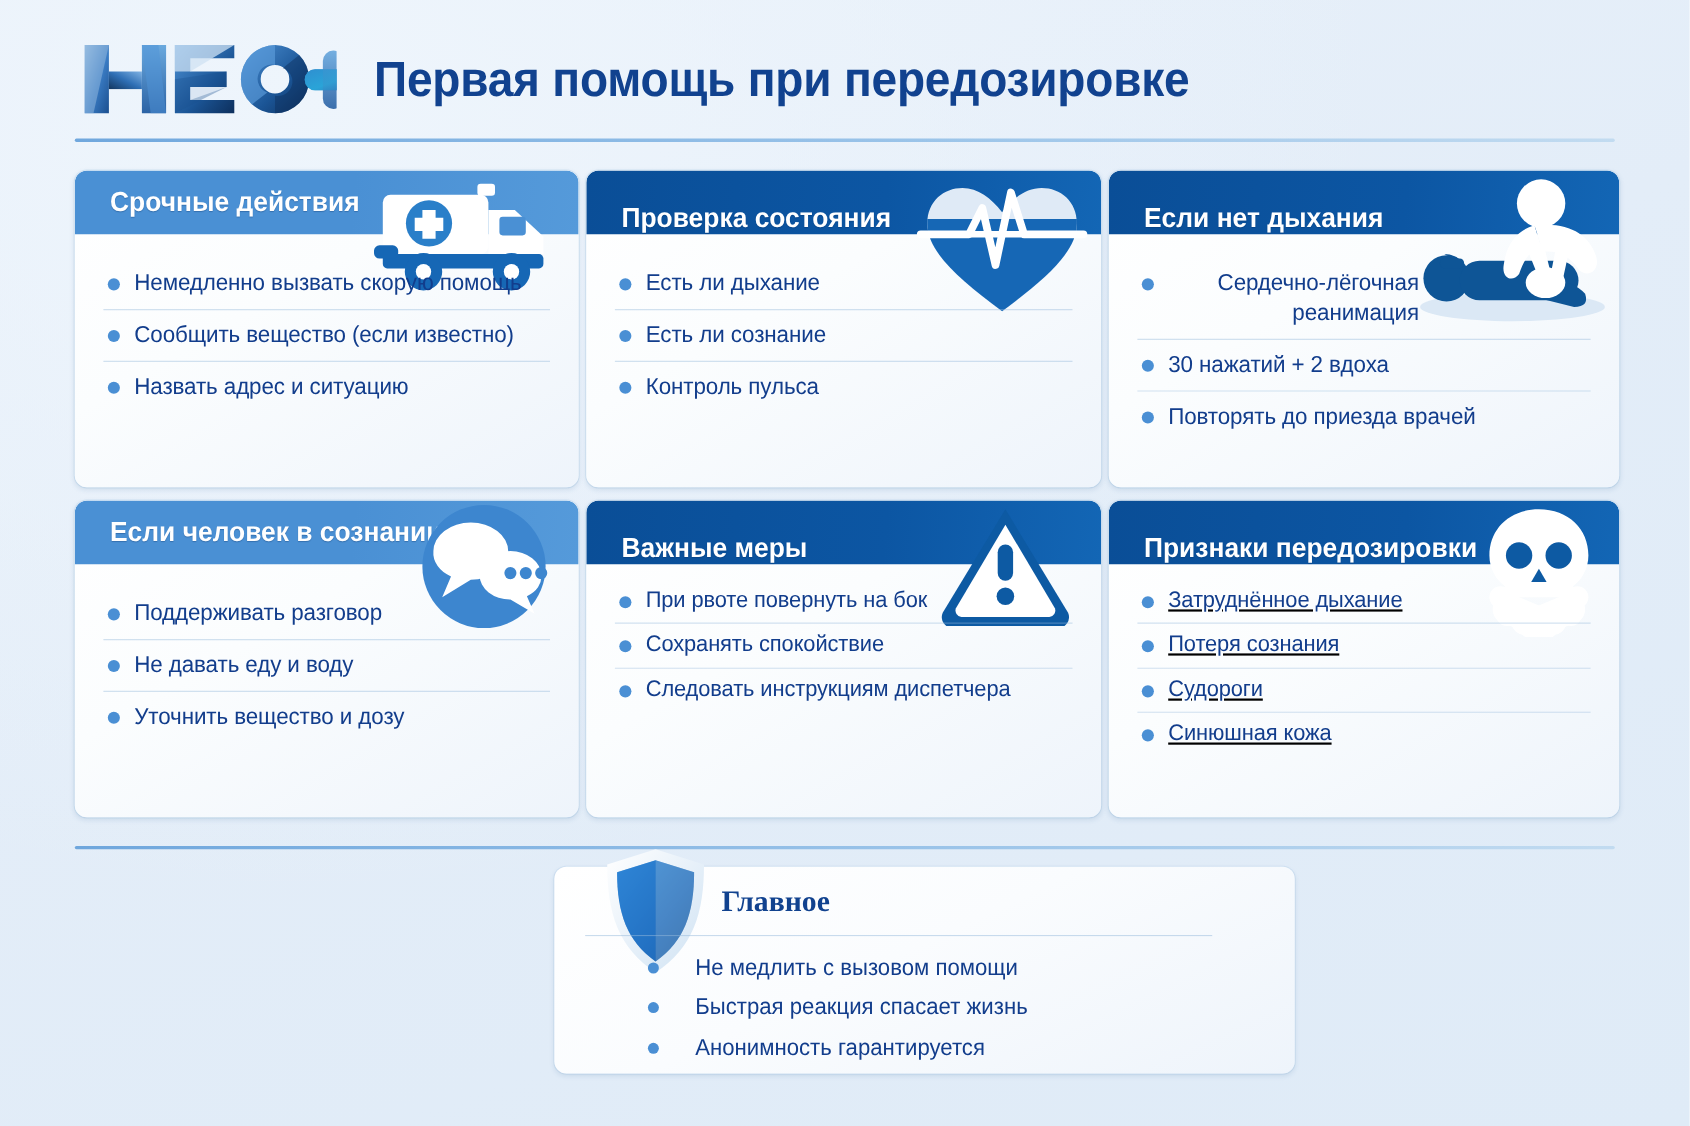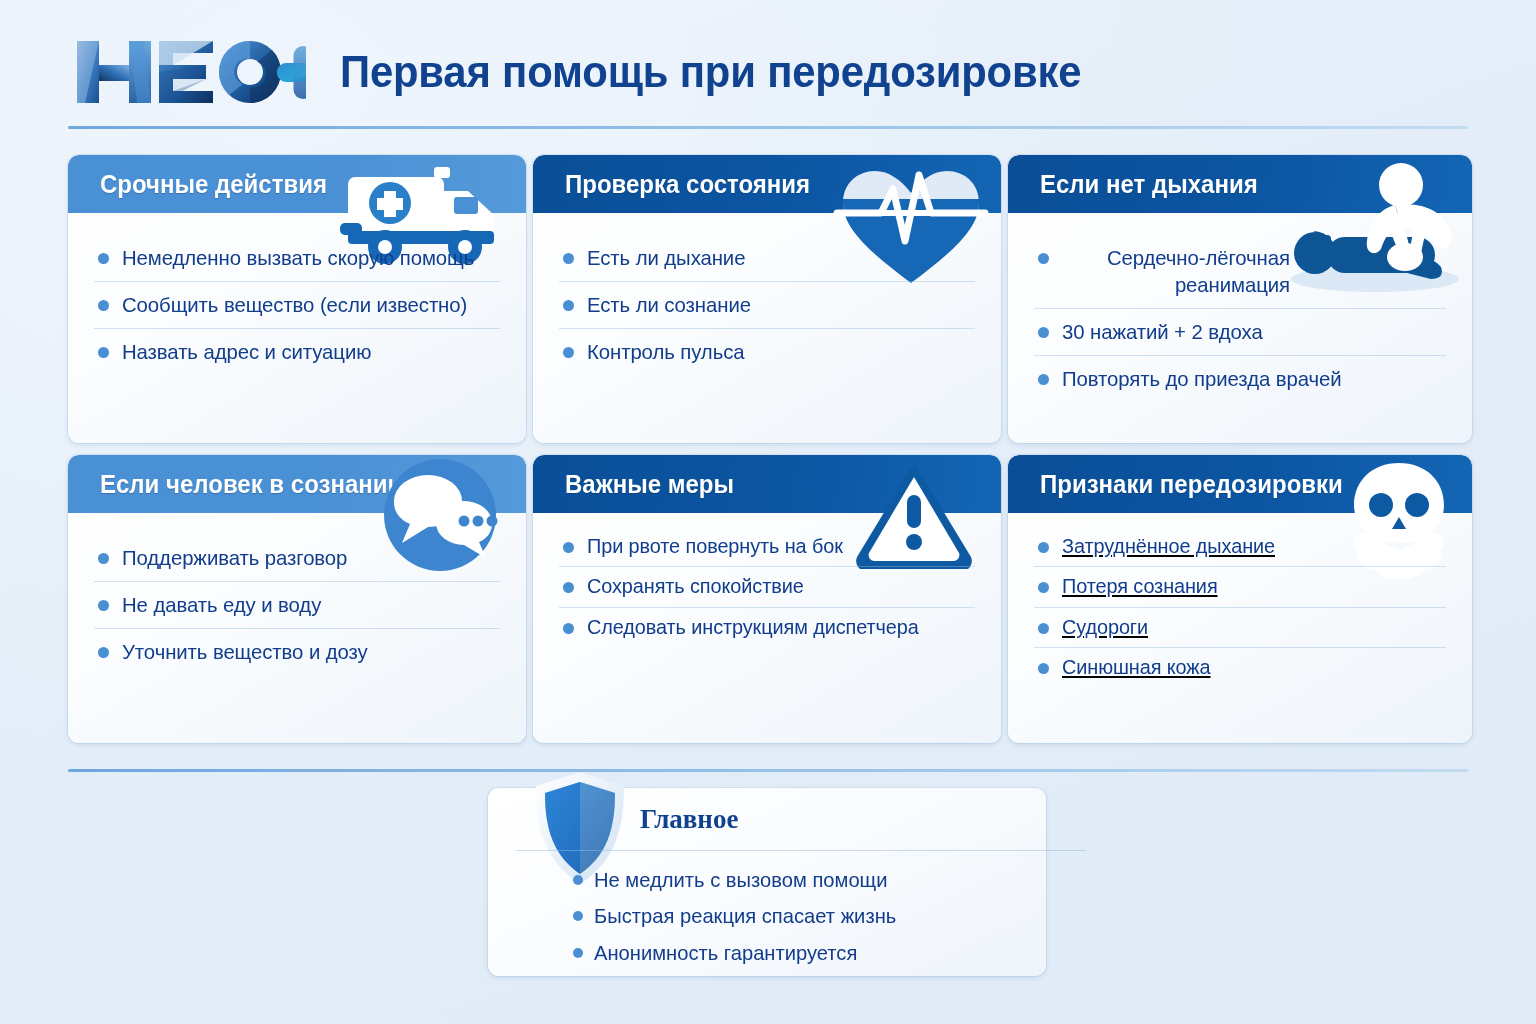--- a/index.html
+++ b/index.html
@@ -89,20 +89,21 @@
     display: flex;
     align-items: center;
     padding-left: 32px;
     border-radius: 11px 11px 0 0;
   }
   .card-header.light {
     background: linear-gradient(95deg,#4a90d4 0%, #4a90d4 55%, #559ada 100%);
   }
   .card-header.dark {
     background: linear-gradient(95deg,#0a4e97 0%, #0c56a3 58%, #1366b5 100%);
+    align-items: flex-end;
   }
   .card-title {
     font-size: 25px;
     font-weight: bold;
     color: #ffffff;
     white-space: nowrap;
     text-shadow: 0 1px 1px rgba(0,40,90,.30);
     transform: scaleX(0.96);
     transform-origin: left center;
   }
@@ -149,22 +150,22 @@
     transform-origin: left center;
   }
 
   
   .card.dense .bullet-row { padding: 6px 0 7px 0; }
   .card.dense .bullet-text { font-size: 20.5px; }
 
   
   .summary {
     position: absolute;
-    left: 488px; top: 788px;
-    width: 558px;
+    left: 504px; top: 788px;
+    width: 673px;
     height: 188px;
     border-radius: 11px;
     background: linear-gradient(155deg,#ffffff 0%, #fafcfe 45%, #eef4fb 100%);
     box-shadow: 0 2px 5px rgba(40,90,150,.13), 0 0 0 1px rgba(175,205,232,.30);
   }
 
   .summary-shield {
     position: absolute;
     left: 44px; top: -18px;
     width: 96px; height: 116px;
@@ -189,20 +190,21 @@
 
   .summary-list {
     position: absolute;
     left: 85px; top: 74px;
     width: 520px;
   }
   .summary-row {
     display: flex;
     align-items: flex-start;
     padding: 4px 0 5px 0;
+    gap: 22px;
   }
   .summary-dot {
     width: 10px; height: 10px;
     border-radius: 50%;
     background: #4a8fd4;
     flex: none;
     margin: 9px 11px 0 0;
   }
   .summary-text {
     font-size: 21px;

